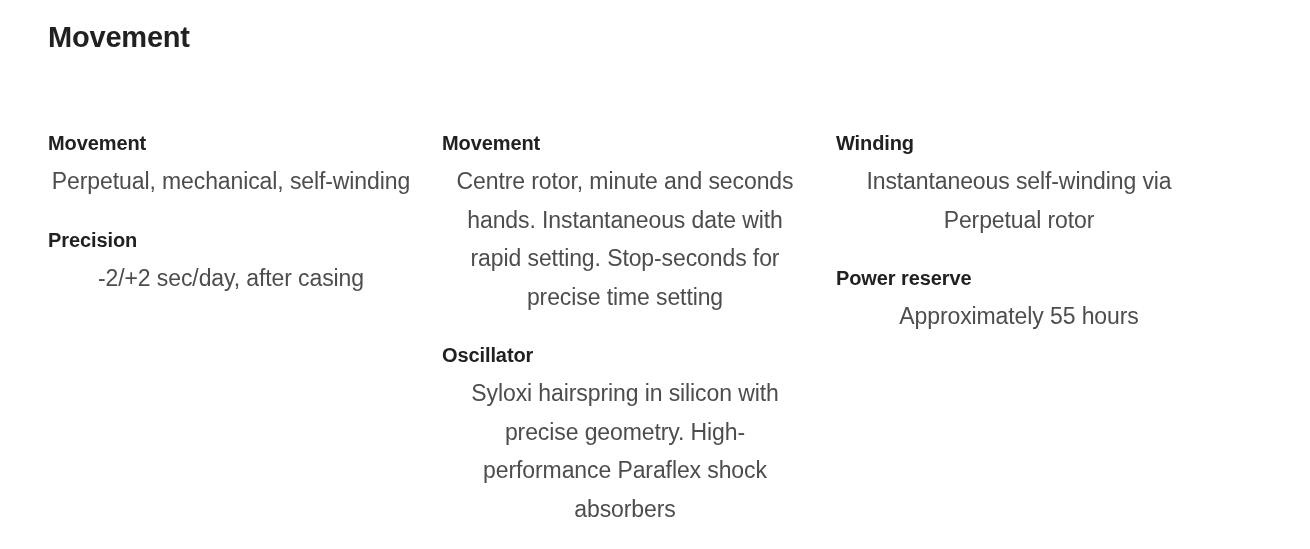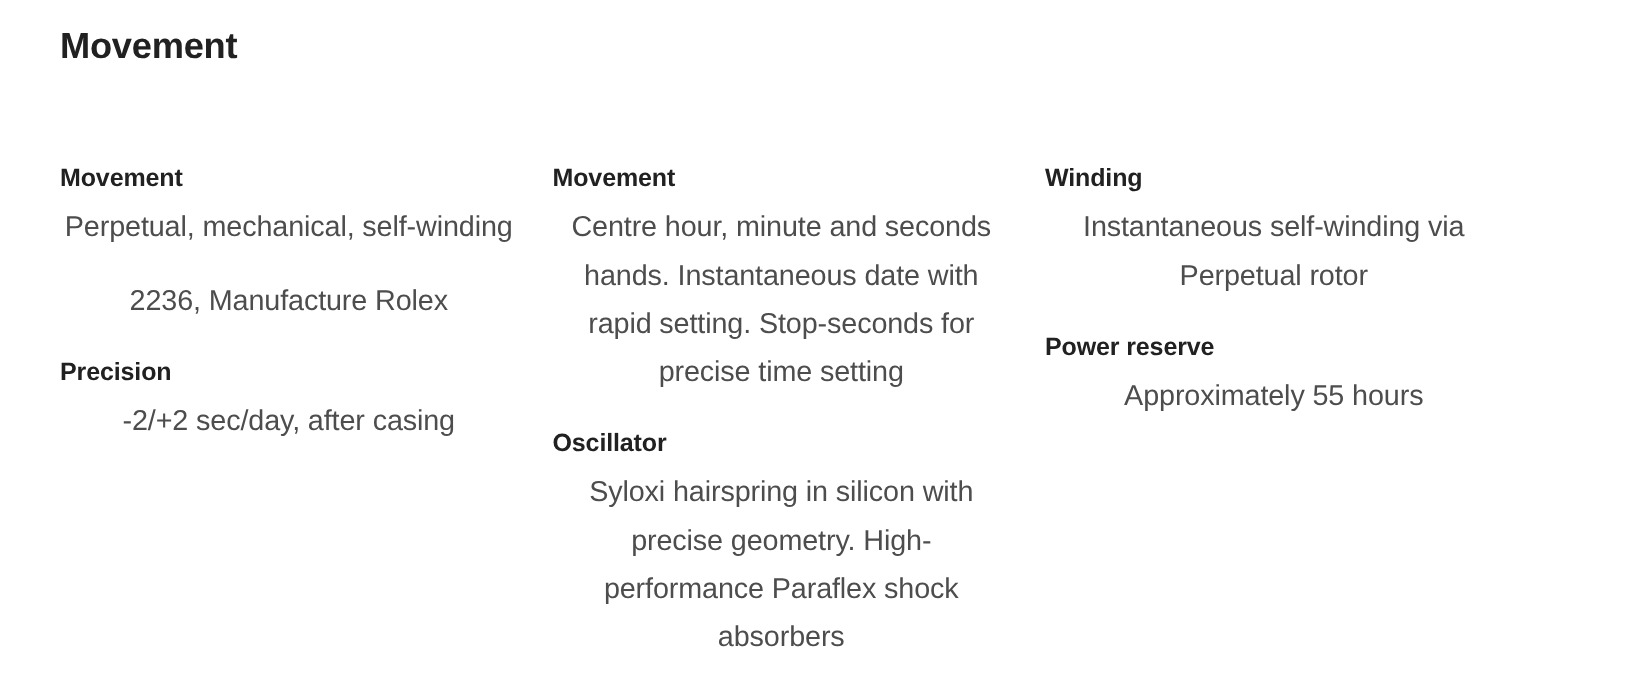--- a/index.html
+++ b/index.html
@@ -87,32 +87,31 @@
   <h2 class="section-title">Movement</h2>
 
   <div class="columns">
 
     <div class="column">
       <div class="spec-block">
         <div class="spec-label">Movement</div>
         <div class="spec-value">Perpetual, mechanical, self-winding</div>
       </div>
       <div class="spec-block">
-        <div class="spec-value">2236, Manufacture Rolex</div>
       </div>
       <div class="spec-block">
         <div class="spec-label">Precision</div>
         <div class="spec-value">-2/+2 sec/day, after casing</div>
       </div>
     </div>
 
     <div class="column">
       <div class="spec-block">
         <div class="spec-label">Movement</div>
-        <div class="spec-value">Centre hour, minute and seconds hands. Instantaneous date with rapid setting. Stop-seconds for precise time setting</div>
+        <div class="spec-value">Centre rotor, minute and seconds hands. Instantaneous date with rapid setting. Stop-seconds for precise time setting</div>
       </div>
       <div class="spec-block">
         <div class="spec-label">Oscillator</div>
         <div class="spec-value">Syloxi hairspring in silicon with precise geometry. High-performance Paraflex shock absorbers</div>
       </div>
     </div>
 
     <div class="column">
       <div class="spec-block">
         <div class="spec-label">Winding</div>

